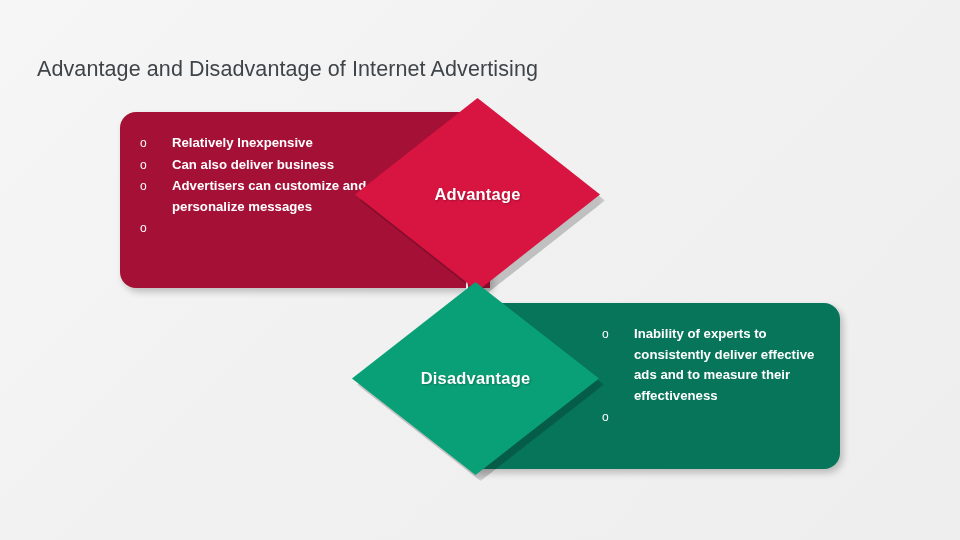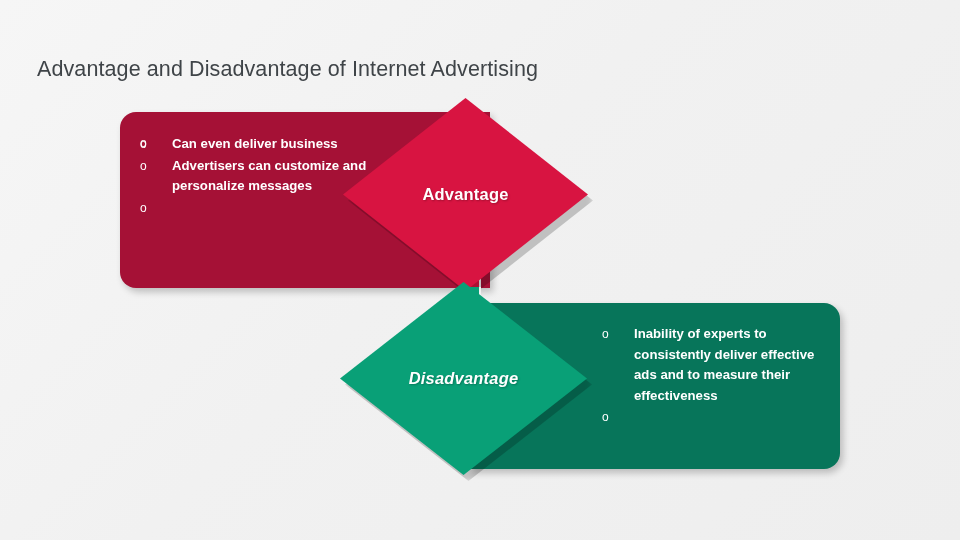--- a/index.html
+++ b/index.html
@@ -106,32 +106,31 @@
     position: absolute;
     left: 5px;
     top: 6px;
     width: 100%;
     height: 100%;
     clip-path: polygon(50% 0%, 100% 50%, 50% 100%, 0% 50%);
     background: rgba(0,0,0,0.20);
     filter: blur(3px);
   }
   #advantage-diamond-wrap {
-    left: 343px;
+    left: 355px;
     top: 98px;
     width: 245px;
     height: 193px;
   }
   #advantage-diamond { background: #d81441; }
   #disadvantage-diamond-wrap {
-    left: 340px;
+    left: 352px;
     top: 282px;
     width: 247px;
     height: 193px;
-    font-style: italic;
   }
   #disadvantage-diamond { background: #09a077; }
 
   .diamond-label {
     position: absolute;
     left: 0;
     top: 0;
     width: 100%;
     height: 100%;
     display: flex;
@@ -174,24 +173,25 @@
 
   <div id="title">Advantage and Disadvantage of Internet Advertising</div>
 
   <div class="panel" id="advantage-panel"></div>
 
   <div class="panel" id="disadvantage-panel"></div>
 
   <ul class="bullet-list" id="advantage-list">
     <li class="bullet-item">
       <span class="bullet-marker">o</span>
-    </li>
-    <li class="bullet-item">
-      <span class="bullet-marker">o</span>
-      <span>Can even deliver business</span>
+      <span>Relatively Inexpensive</span>
+    </li>
+    <li class="bullet-item">
+      <span class="bullet-marker">o</span>
+      <span>Can also deliver business</span>
     </li>
     <li class="bullet-item">
       <span class="bullet-marker">o</span>
       <span>Advertisers can customize and personalize messages</span>
     </li>
     <li class="bullet-item">
       <span class="bullet-marker">o</span>
     </li>
   </ul>
 

